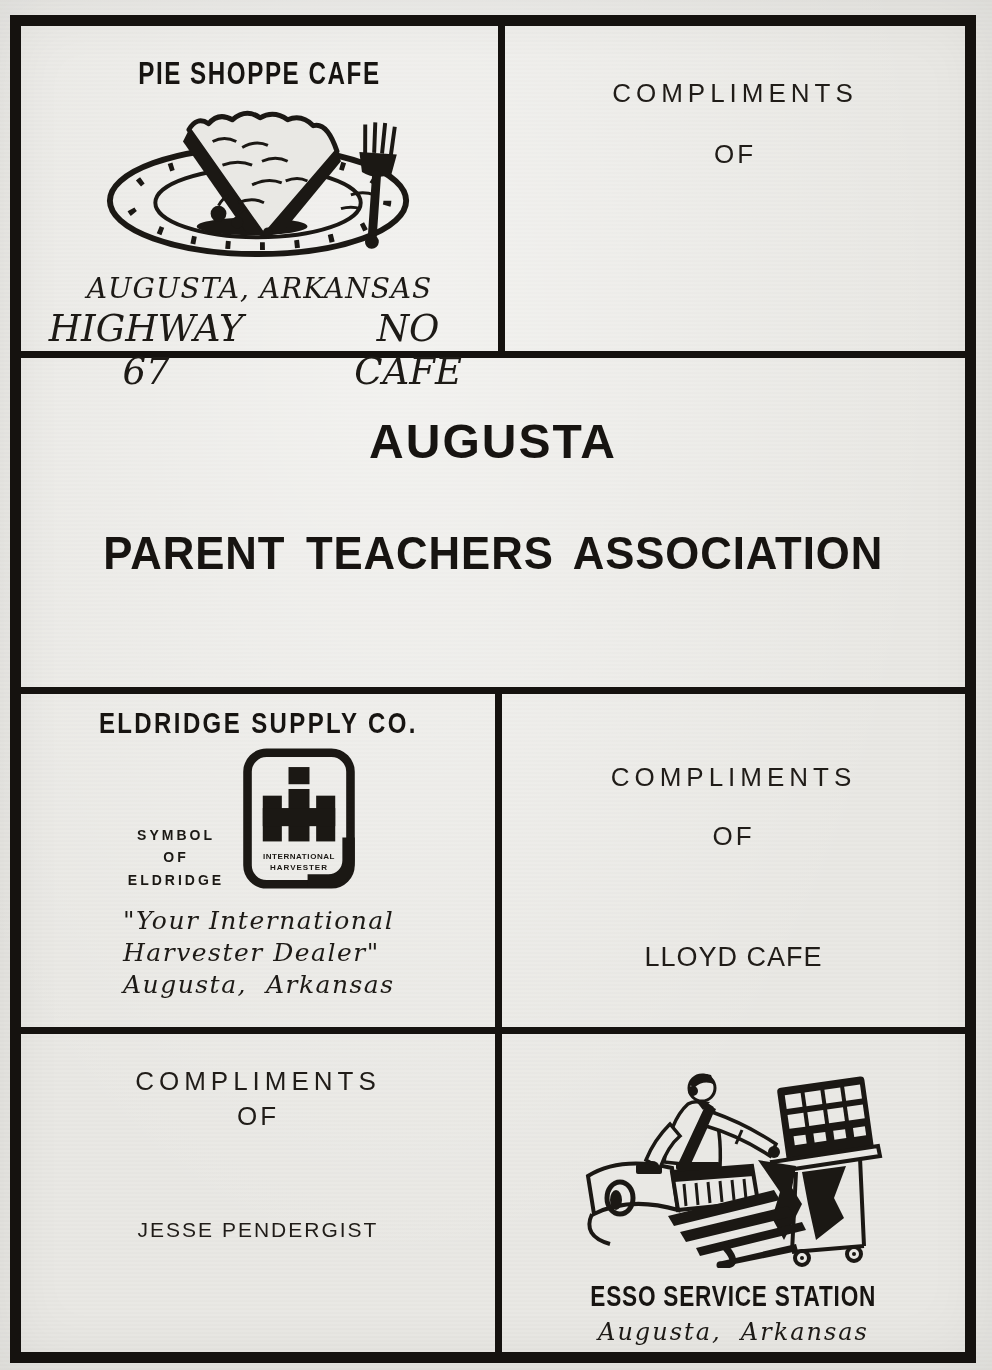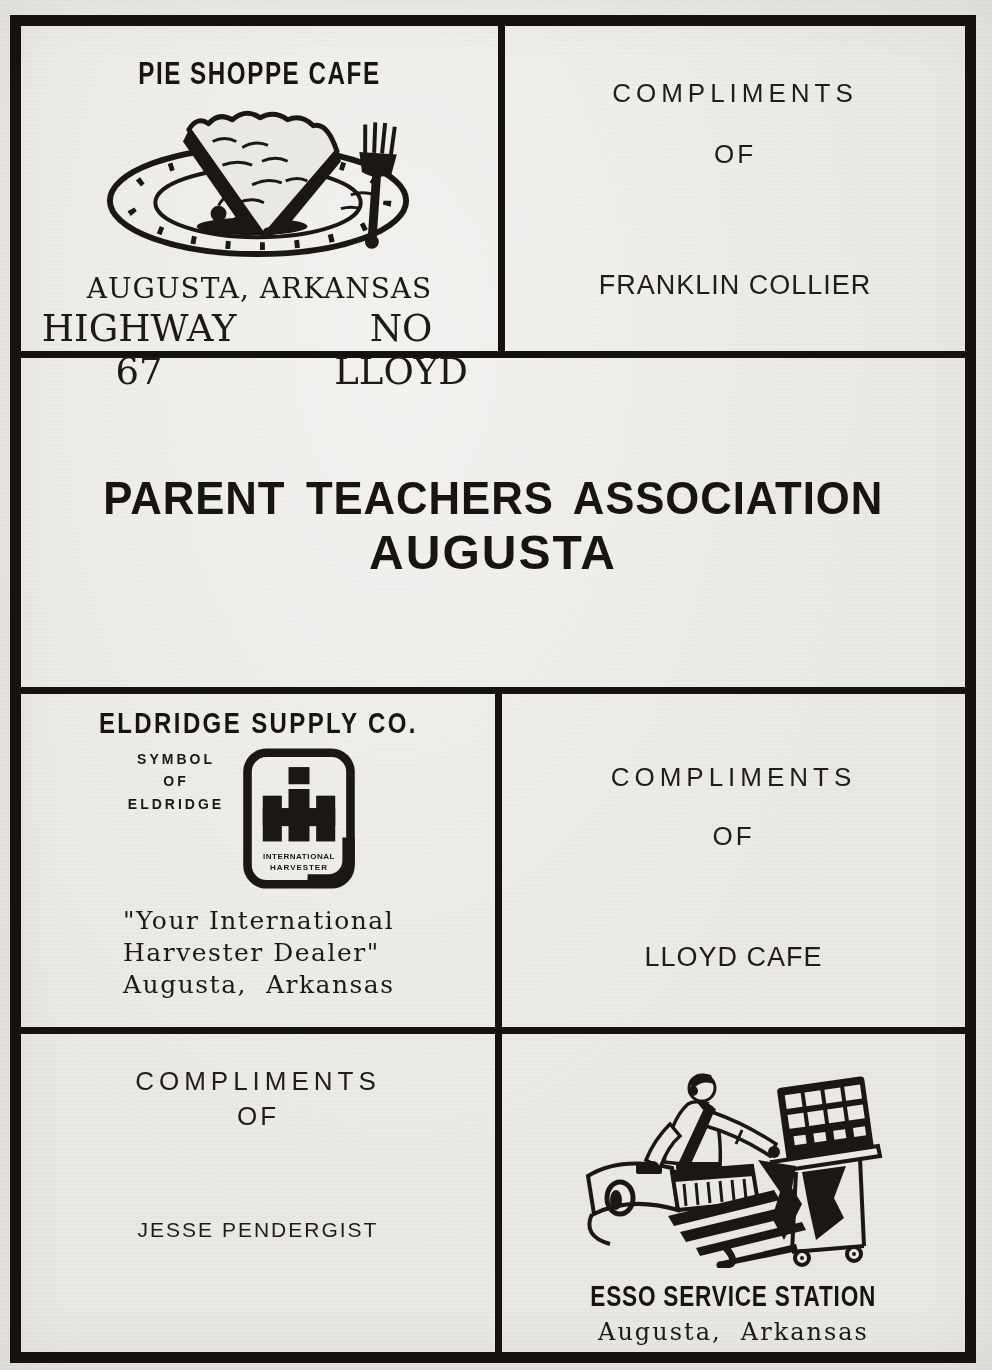--- a/index.html
+++ b/index.html
@@ -34,21 +34,21 @@
   .c-frank   { left:484px; top:0;      right:0;     height:325px; }
   .c-banner  { left:0;     top:332px;  right:0;     height:329px; }
   .c-eldr    { left:0;     top:668px;  width:474px; height:333px; }
   .c-lloyd   { left:481px; top:668px;  right:0;     height:333px; }
   .c-jesse   { left:0;     top:1008px; width:474px; bottom:0; }
   .c-esso    { left:481px; top:1008px; right:0;     bottom:0; }
 
   .center{ text-align:center; }
   .gothic{ font-family:"Liberation Sans", sans-serif; font-weight:bold; color:#171411; }
   .serifbk{ font-family:Liberation Sans, sans-serif; color:#201c18; }
-  .type{ font-family:"DejaVu Serif", serif; color:#1d1a16; }
+  .type{ font-family:"DejaVu Serif", serif; color:#1d1a16;font-style:italic; }
   .pre{ white-space:pre; }
   .cond{ display:inline-block; transform:scaleX(.78); transform-origin:50% 50%; white-space:nowrap; }
   .cond93{ display:inline-block; transform:scaleX(.93); transform-origin:50% 50%; white-space:nowrap; }
   .cond80{ display:inline-block; transform:scaleX(.80); transform-origin:50% 50%; white-space:nowrap; }
 
   
   .pie-title{ margin-top:30px; font-size:31px; letter-spacing:2px; }
   .pie-art{ display:block; margin:4px auto 0; }
   .pie-addr{ font-size:28px; letter-spacing:1px; margin-top:8px; }
   .pie-row{ display:flex; justify-content:center; gap:47px; font-size:37px; margin-top:2px; }
@@ -67,21 +67,21 @@
   .c-jesse .of{ margin-top:4px; }
   .c-jesse .patron{ margin-top:86px; letter-spacing:2px; font-size:21px; }
 
   
   .c-banner{ padding-top:56px; }
   .banner1{ font-size:48px; letter-spacing:2px; }
   .banner2{ font-size:47px; margin-top:56px; word-spacing:8px; letter-spacing:1px; }
 
   
   .eldr-title{ margin-top:12px; font-size:30px; letter-spacing:3px; }
-  .logo-row{ display:flex; justify-content:center; align-items:flex-start; gap:16px; margin-top:8px; margin-right:30px; }
+  .logo-row{ display:flex; justify-content:center; align-items:flex-end; gap:16px; margin-top:8px; margin-right:30px; }
   .symbol-txt{ font-family:"Liberation Sans",sans-serif; font-weight:bold; font-size:14px;
                letter-spacing:3px; line-height:1.6; text-align:center; color:#1b1814; }
   .quote{ margin:14px 0 0 102px; text-align:left; font-size:25px; letter-spacing:1.5px; line-height:1.27; }
 
   
   .esso-art{ display:block; margin:34px auto 0; }
   .esso-title{ margin-top:12px; font-size:29px; letter-spacing:1px; }
   .esso-sub{ font-size:24px; letter-spacing:2px; margin-top:5px; }
 
   svg .ink{ fill:#1b1814; }
@@ -127,33 +127,32 @@
           <path class="ink" d="M258,58 L296,58 L292,78 Q277,86 262,78 Z"></path>
           <path class="ln" stroke-width="9" stroke-linecap="round" d="M277,80 L277,144"></path>
           <circle class="ink" cx="277" cy="148" r="7"></circle>
         </g>
         <path class="ln" stroke-width="3" d="M252,100 q12,-4 24,0 M242,114 q10,-3 20,0"></path>
       </svg>
 
       <div class="type pie-addr">AUGUSTA, ARKANSAS</div>
       <div class="type pie-row">
         <span>HIGHWAY 67</span>
-        <span>NO LLOYD</span>
+        <span>NO CAFE</span>
       </div>
     </div>
 
     <div class="cell c-frank center">
       <div class="serifbk compl">COMPLIMENTS</div>
       <div class="serifbk of">OF</div>
-      <div class="serifbk patron">FRANKLIN COLLIER</div>
     </div>
 
     <div class="cell c-banner center">
+      <div class="gothic banner1">AUGUSTA</div>
       <div class="gothic banner2"><span class="cond93">PARENT TEACHERS ASSOCIATION</span></div>
-      <div class="gothic banner1">AUGUSTA</div>
     </div>
 
     <div class="cell c-eldr center">
       <div class="gothic eldr-title"><span class="cond80">ELDRIDGE SUPPLY CO.</span></div>
 
       <div class="logo-row">
         <div class="symbol-txt">
           <div>SYMBOL</div>
           <div>OF</div>
           <div>ELDRIDGE</div>

